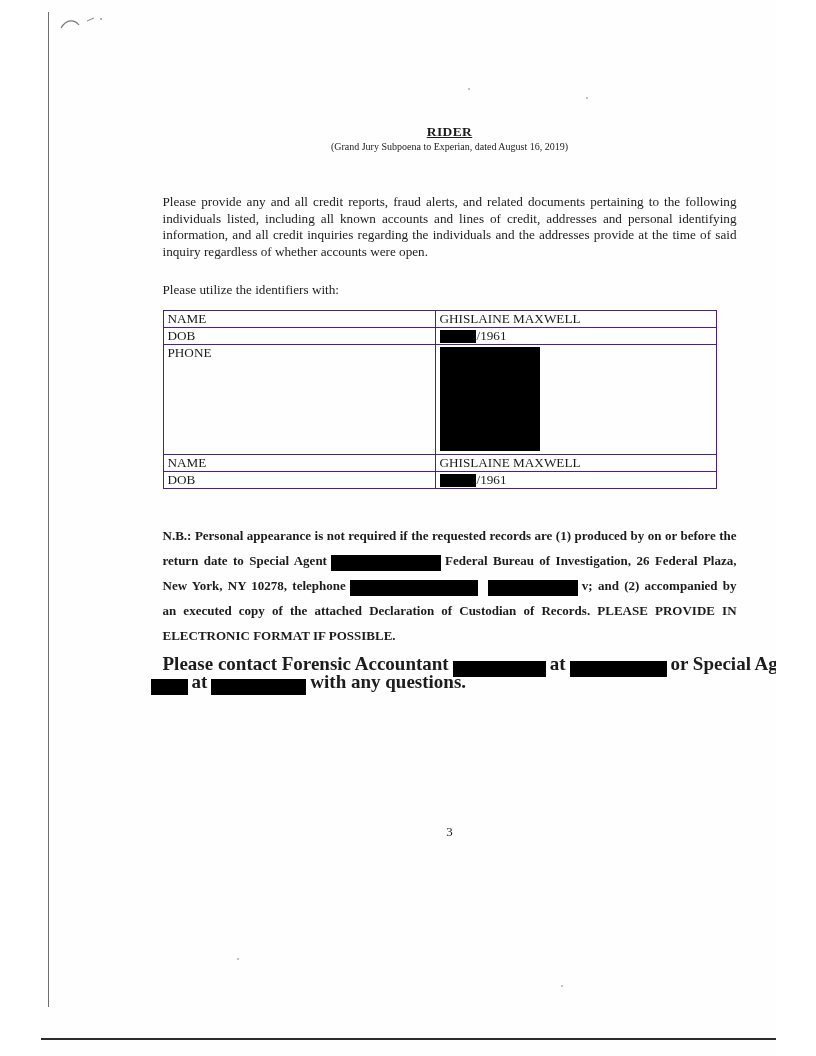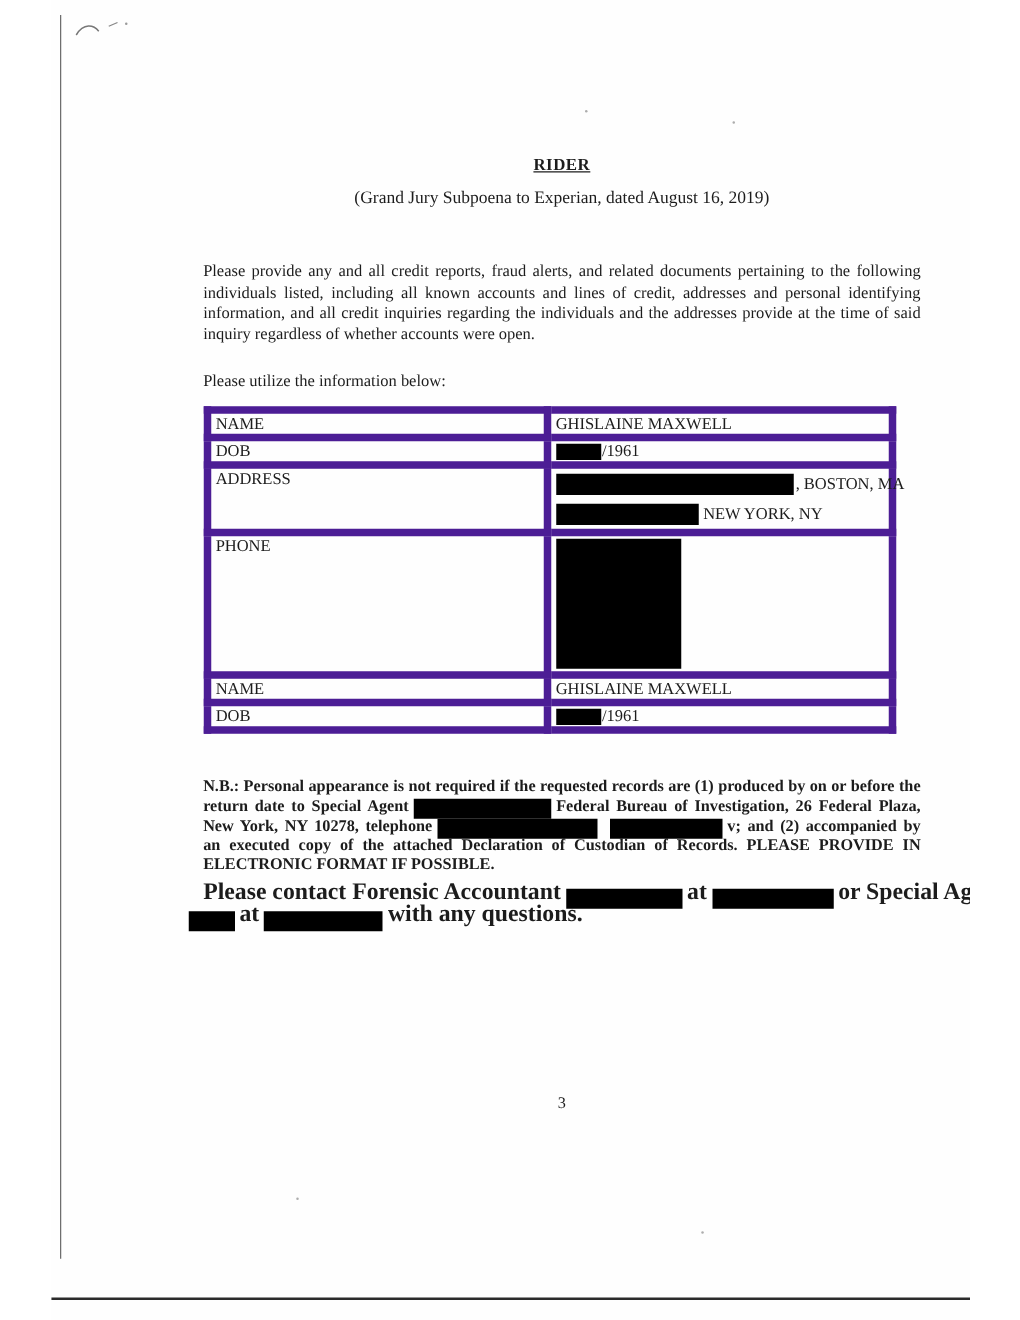--- a/index.html
+++ b/index.html
@@ -6,49 +6,49 @@
   html,body { background:#ffffff; }
   .page {
     position:relative; width:735px; height:1056px; margin:0 auto;
     background:#fefefe; overflow:hidden;
     font-family:"Liberation Serif", serif; color:#1c1c1c;
   }
   .content { position:absolute; left:122px; top:0; width:574px; }
 
   .title-block { text-align:center; margin-top:124px; }
   .doc-title { font-weight:bold; text-decoration:underline; font-size:13.5px; letter-spacing:.4px; }
-  .doc-subtitle { font-size:14px; margin-top:11px; }
+  .doc-subtitle { font-size:10px; margin-top:1px; }
 
   .para { font-size:13.2px; line-height:16.6px; }
   .justify { text-align:justify; }
   .intro { margin-top:42px; }
   .lead  { margin-top:22px; }
 
   .id-table { border-collapse:collapse; margin-top:11px; width:554px; font-size:13.2px; table-layout:fixed; }
-  .id-table td { border:6px solid #4c1d95; padding:0 4px; vertical-align:top; line-height:16px; }
+  .id-table td { border:1px solid #4c1d95; padding:0 4px; vertical-align:top; line-height:16px; }
   .col-label { width:272px; }
   tr.row-std td { height:16px; }
   tr.row-name td { height:17px; }
   tr.row-addr td { height:50px; }
   tr.row-phone td { height:110px;margin-top:20px; }
   .addr-line { height:24px; line-height:24px; white-space:nowrap; }
 
   .redaction { display:inline-block; background:#000; }
   .r-dob   { width:36px;  height:13px; vertical-align:middle; margin-right:1px; }
   .r-ssn   { width:86px;  height:14px; vertical-align:middle; }
   .r-addr1 { width:190px; height:17px; vertical-align:middle; margin-right:2px; }
   .r-addr2 { width:114px; height:17px; vertical-align:middle; margin-right:4px; }
   .r-phone { display:block; width:100px; height:104px; margin:2px 0; }
 
   .r-inline { height:16px; vertical-align:text-bottom; position:relative; top:3px; margin:0 4px; }
   .r-nb1 { width:110px; } .r-nb2 { width:128px; } .r-nb3 { width:90px; margin-left:6px; }
   .r-c1 { width:93px; } .r-c2 { width:97px; } .r-c3 { width:90px; }
   .r-c4 { width:37px; margin-left:-12px; } .r-c5 { width:95px; }
 
-  .nb { margin-top:34px; font-weight:bold; font-size:13px; line-height:15px; text-align:justify; }
+  .nb { margin-top:34px; font-weight:bold; font-size:13px; line-height:25px; text-align:justify; }
   .contact { margin-top:8px; font-weight:bold; font-size:19px; }
   .contact-line { line-height:16.6px; white-space:nowrap; }
 
   .nd-heading { margin-top:13px; text-align:center; font-weight:bold; font-size:13.4px; text-decoration:underline; letter-spacing:.2px; }
   .nd-para { margin-top:15px; font-weight:bold; font-size:13.2px; line-height:17px; text-indent:36px; }
 
   .page-number { margin-top:132px; text-align:center; font-size:13px; }
 
   .artifact-vline { position:absolute; left:7px; top:12px; width:1px; height:995px; background:#555; opacity:.85; }
   .artifact-hline { position:absolute; left:0; top:1038px; width:791px; height:2px; background:#2b2b2b; }
@@ -78,38 +78,31 @@
 
   <div class="content">
 
     <div class="title-block">
       <div class="doc-title">RIDER</div>
       <div class="doc-subtitle">(Grand Jury Subpoena to Experian, dated August 16, 2019)</div>
     </div>
 
     <p class="para justify intro">Please provide any and all credit reports, fraud alerts, and related documents pertaining to the following individuals listed, including all known accounts and lines of credit, addresses and personal identifying information, and all credit inquiries regarding the individuals and the addresses provide at the time of said inquiry regardless of whether accounts were open.</p>
 
-    <p class="para lead">Please utilize the information below:</p>
+    <p class="para lead">Please utilize the identifiers with:</p>
 
     <table class="id-table">
       <tbody>
           <tr class="row-name">
         <td class="col-label">NAME</td>
         <td>GHISLAINE MAXWELL</td>
       </tr>
       <tr class="row-std">
         <td class="col-label">DOB</td>
         <td><span class="redaction r-dob"></span><span>/1961</span></td>
-      </tr>
-      <tr class="row-addr">
-        <td class="col-label">ADDRESS</td>
-        <td>
-          <div class="addr-line"><span class="redaction r-addr1"></span><span>, BOSTON, MA</span></div>
-          <div class="addr-line"><span class="redaction r-addr2"></span><span>NEW YORK, NY</span></div>
-        </td>
       </tr>
       <tr class="row-phone">
         <td class="col-label">PHONE</td>
         <td>
               <span class="redaction r-phone"></span>
             </td>
       </tr>
       <tr class="row-name">
         <td class="col-label">NAME</td>
         <td>GHISLAINE MAXWELL</td>

